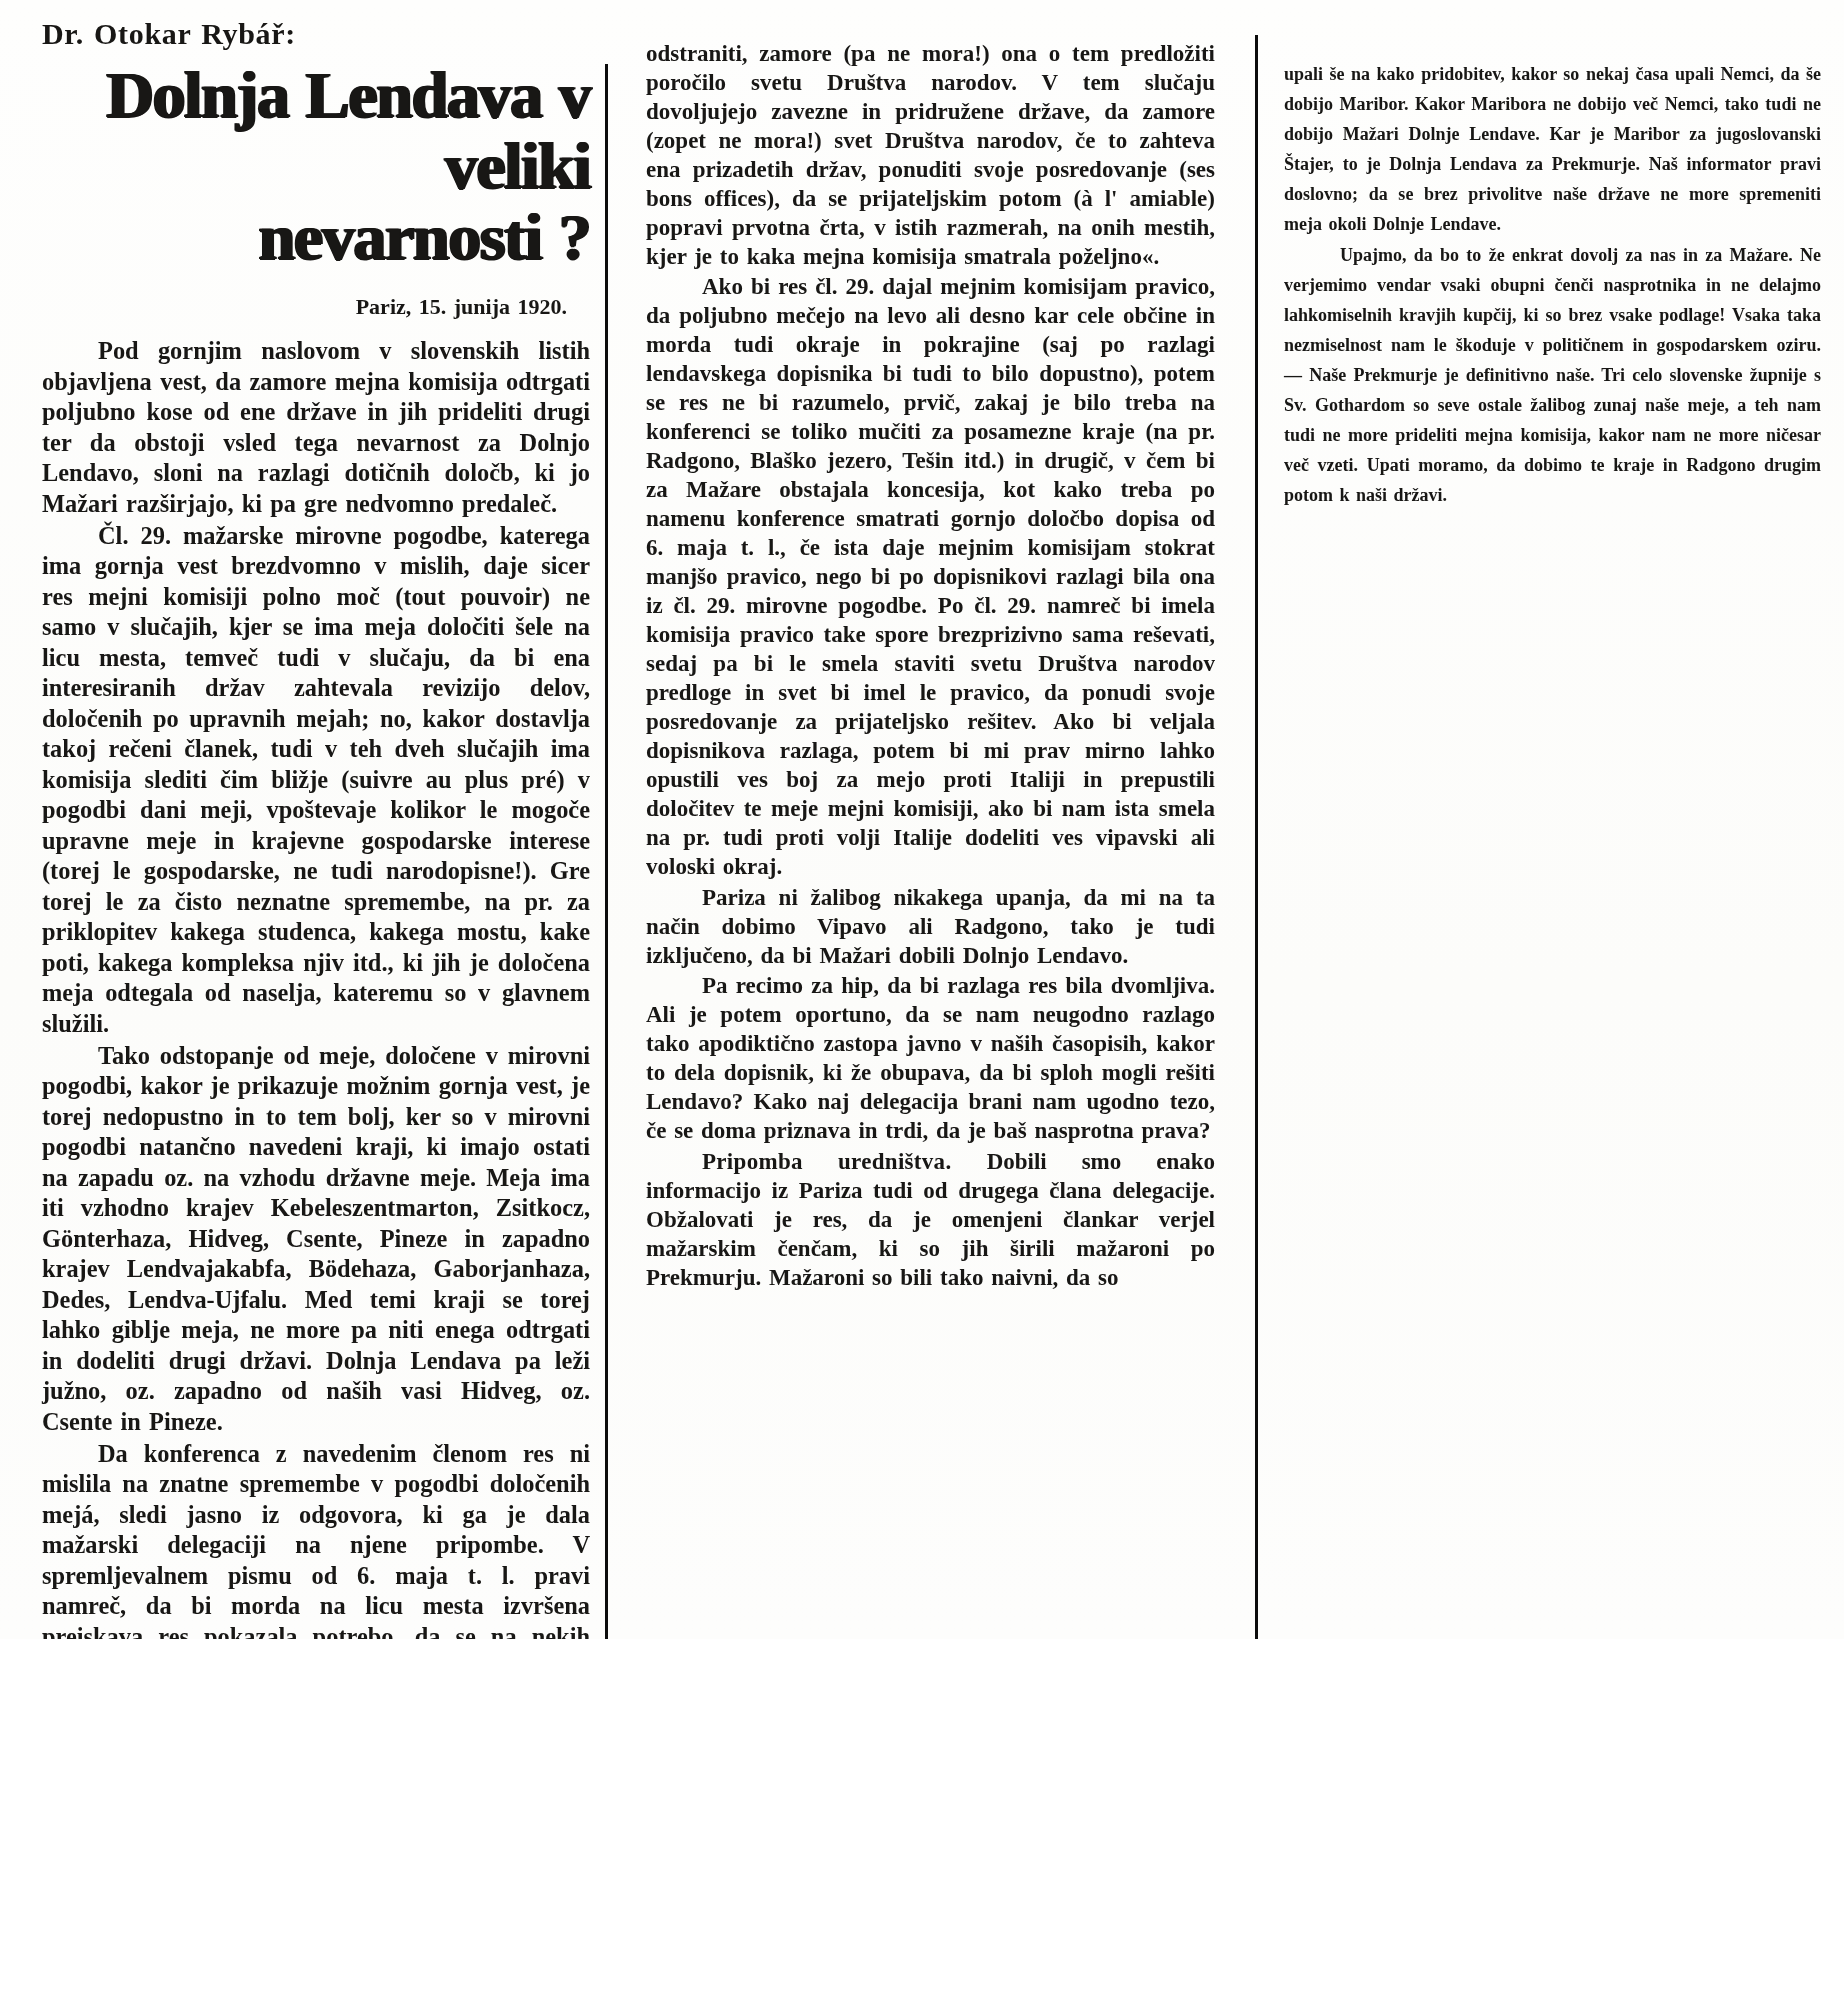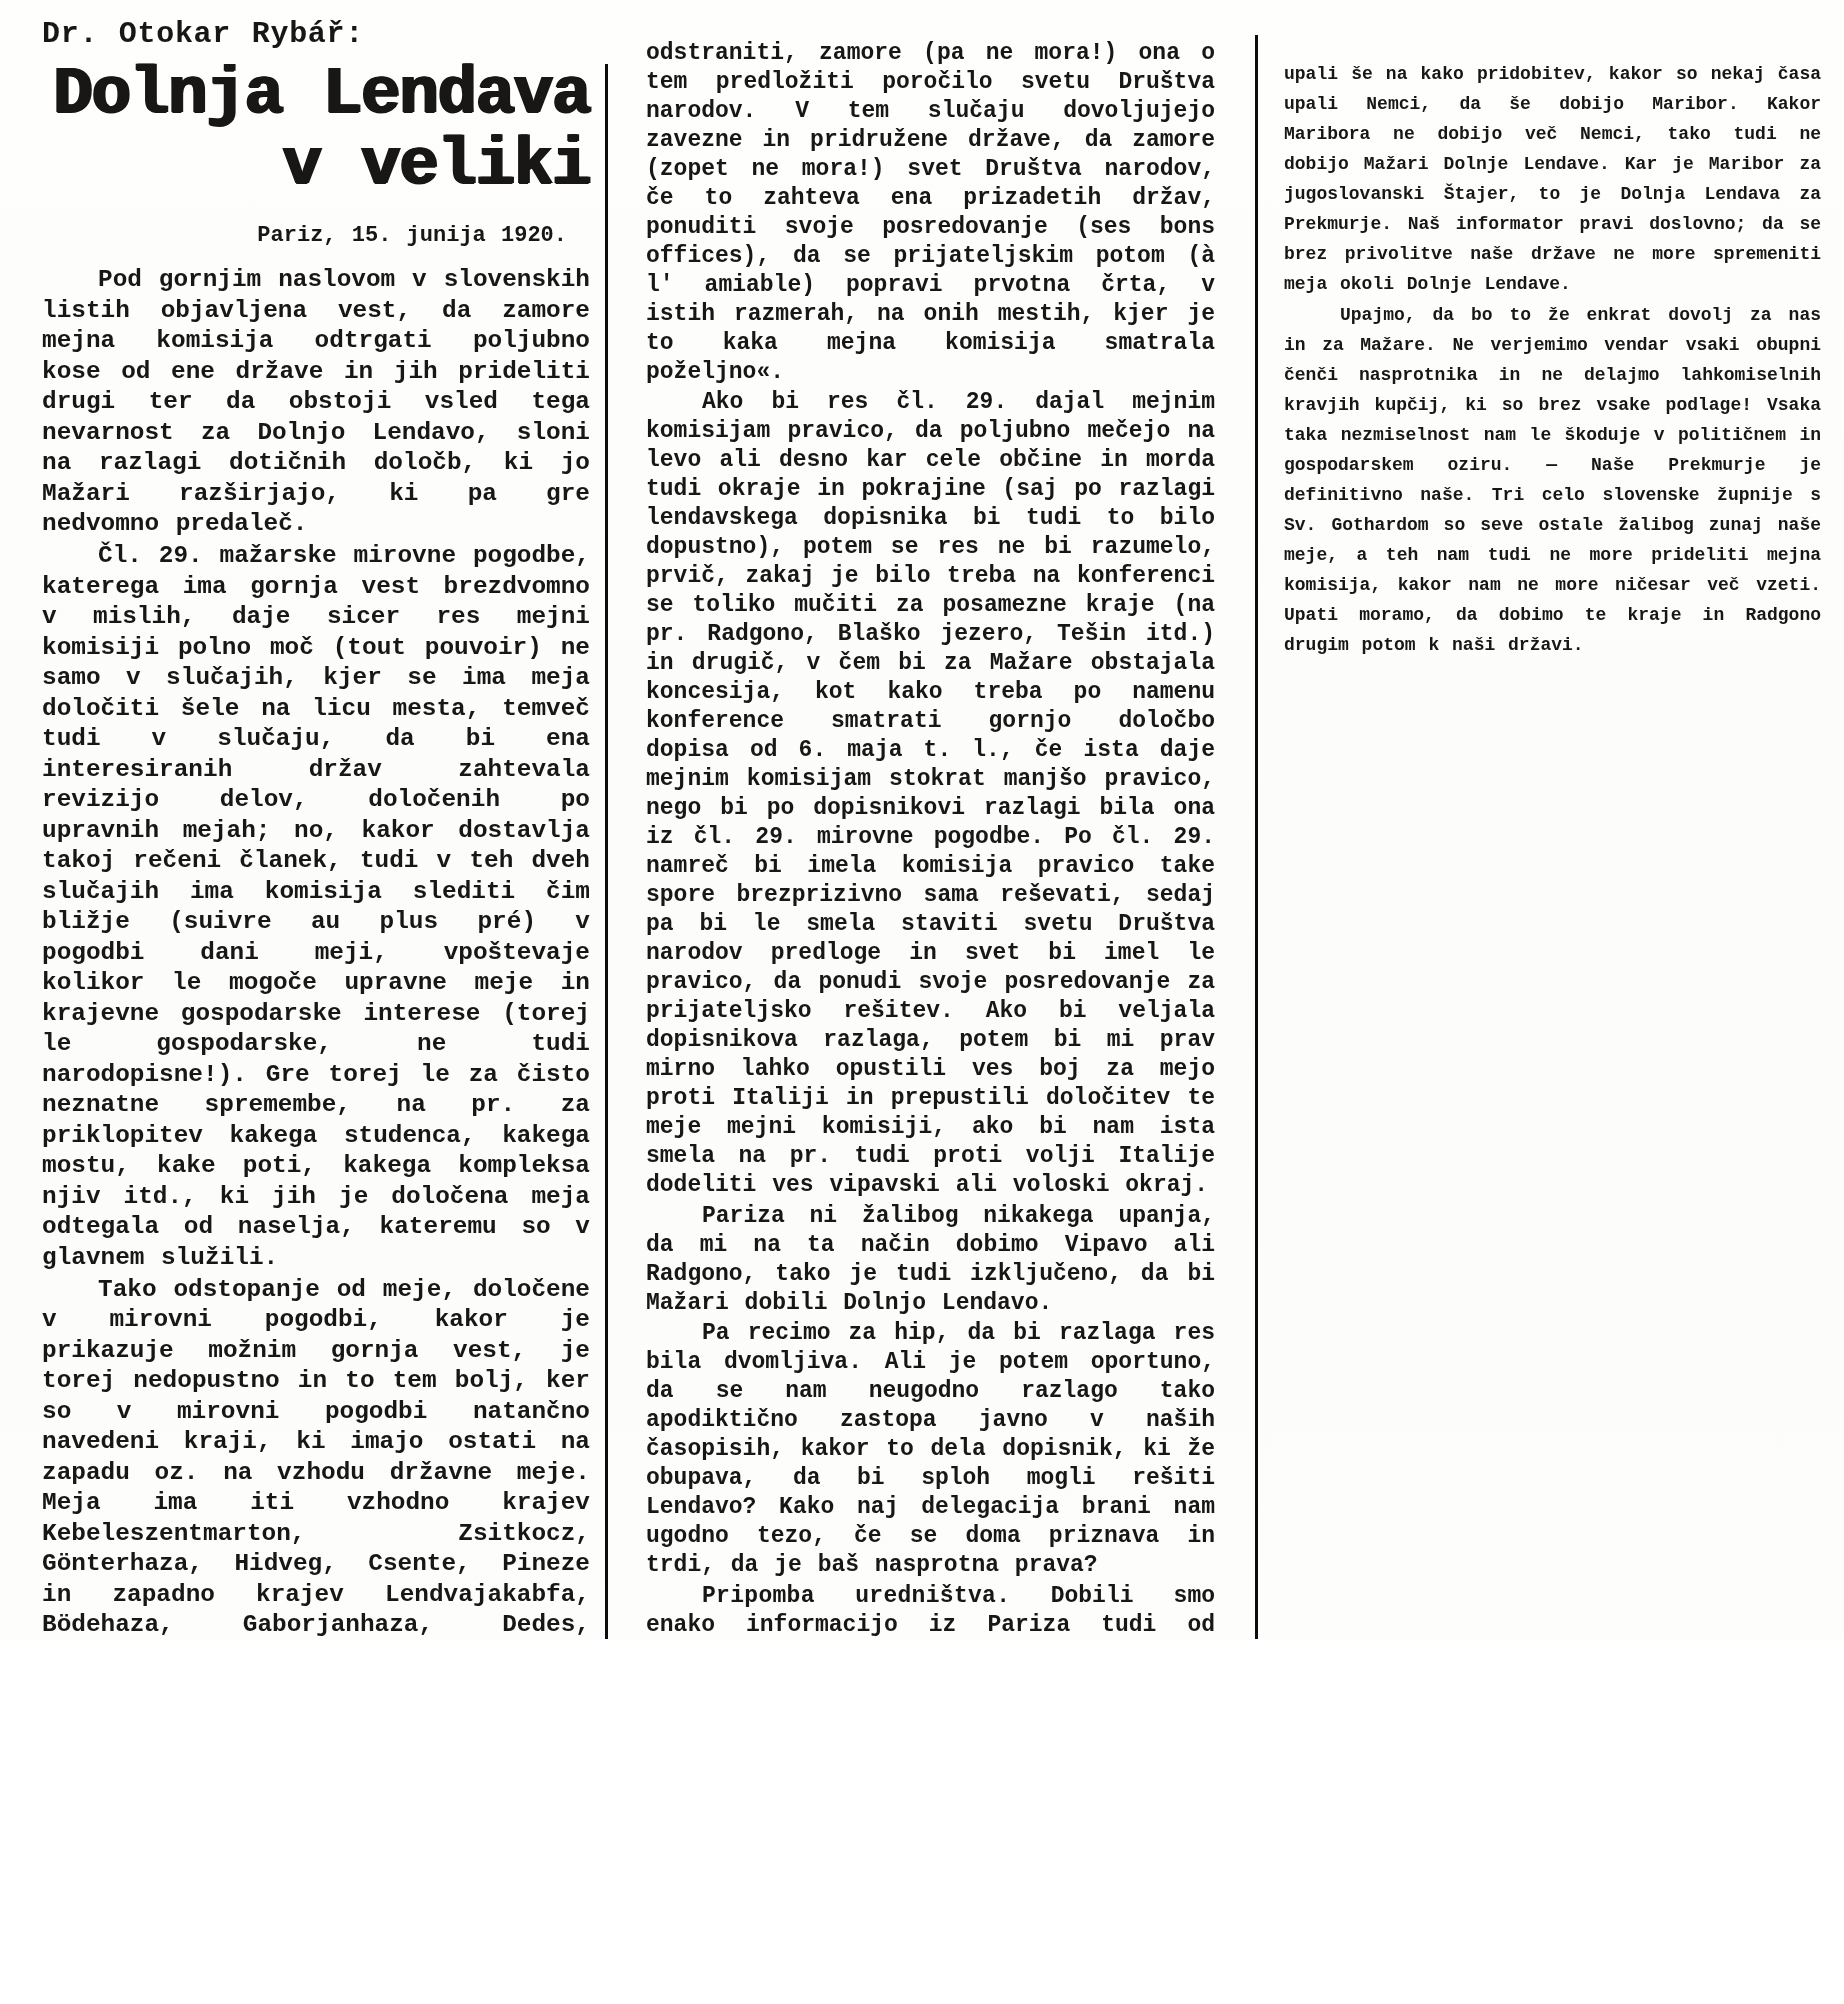--- a/index.html
+++ b/index.html
@@ -5,21 +5,21 @@
   html, body {
     margin: 0;
     padding: 0;
     background: #ffffff;
   }
   #page {
     position: relative;
     width: 1844px;
     height: 1639px;
     background: linear-gradient(180deg, #fefefd 0%, #fcfcfa 60%, #fdfdfc 100%);
-    font-family: Liberation Mono, monospace;
+    font-family: Liberation Serif, serif;
     color: #181715;
     overflow: hidden;
   }
   .col {
     position: absolute;
     text-align: justify;
     font-weight: 700;
     word-spacing: 2px;
   }
   .col p.par { margin: 0 0 1.4px 0; }
@@ -69,21 +69,21 @@
 </head>
 <body>
 
 <div id="page">
 
   <div id="rule1" class="vrule"></div>
   <div id="rule2" class="vrule"></div>
 
   <div id="col1" class="col">
     <p class="byline">Dr. Otokar Rybář:</p>
-    <h1 class="headline"><span>Dolnja Lendava v veliki</span><br></h1>
+    <h1 class="headline"><span>Dolnja Lendava v veliki</span><br><span>nevarnosti ?</span></h1>
     <p class="dateline">Pariz, 15. junija 1920.</p>
   <p class="par indent">Pod gornjim naslovom v slovenskih listih objavljena vest, da zamore mejna komisija odtrgati poljubno kose od ene države in jih prideliti drugi ter da obstoji vsled tega nevarnost za Dolnjo Lendavo, sloni na razlagi dotičnih določb, ki jo Mažari razširjajo, ki pa gre nedvomno predaleč.</p>
       <p class="par indent">Čl. 29. mažarske mirovne pogodbe, katerega ima gornja vest brezdvomno v mislih, daje sicer res mejni komisiji polno moč (tout pouvoir) ne samo v slučajih, kjer se ima meja določiti šele na licu mesta, temveč tudi v slučaju, da bi ena interesiranih držav zahtevala revizijo delov, določenih po upravnih mejah; no, kakor dostavlja takoj rečeni članek, tudi v teh dveh slučajih ima komisija slediti čim bližje (suivre au plus pré) v pogodbi dani meji, vpoštevaje kolikor le mogoče upravne meje in krajevne gospodarske interese (torej le gospodarske, ne tudi narodopisne!). Gre torej le za čisto neznatne spremembe, na pr. za priklopitev kakega studenca, kakega mostu, kake poti, kakega kompleksa njiv itd., ki jih je določena meja odtegala od naselja, kateremu so v glavnem služili.</p>
       <p class="par indent">Tako odstopanje od meje, določene v mirovni pogodbi, kakor je prikazuje možnim gornja vest, je torej nedopustno in to tem bolj, ker so v mirovni pogodbi natančno navedeni kraji, ki imajo ostati na zapadu oz. na vzhodu državne meje. Meja ima iti vzhodno krajev Kebeleszentmarton, Zsitkocz, Gönterhaza, Hidveg, Csente, Pineze in zapadno krajev Lendvajakabfa, Bödehaza, Gaborjanhaza, Dedes, Lendva-Ujfalu. Med temi kraji se torej lahko giblje meja, ne more pa niti enega odtrgati in dodeliti drugi državi. Dolnja Lendava pa leži južno, oz. zapadno od naših vasi Hidveg, oz. Csente in Pineze.</p>
       <p class="par indent">Da konferenca z navedenim členom res ni mislila na znatne spremembe v pogodbi določenih mejá, sledi jasno iz odgovora, ki ga je dala mažarski delegaciji na njene pripombe. V spremljevalnem pismu od 6. maja t. l. pravi namreč, da bi morda na licu mesta izvršena preiskava res pokazala potrebo, da se na nekih krajih meja iz narodopisnih ali gospodarskih ozirov premakne. Taka preiskava pa bi neizmerno zavlekla zaželjeni sklep miru; in dostavlja potem doslovno: »No, čim začnejo mejne komisije svoje delo in če bodo smatrale, da mirovne določbe ustvarjajo na kakem kraju, kakor se je zgoraj reklo, krivico, ki jo je treba v splošnem interesu</p>
     </div>
 
   <div id="col2" class="col">
       <p class="par">odstraniti, zamore (pa ne mora!) ona o tem predložiti poročilo svetu Društva narodov. V tem slučaju dovoljujejo zavezne in pridružene države, da zamore (zopet ne mora!) svet Društva narodov, če to zahteva ena prizadetih držav, ponuditi svoje posredovanje (ses bons offices), da se prijateljskim potom (à l' amiable) popravi prvotna črta, v istih razmerah, na onih mestih, kjer je to kaka mejna komisija smatrala poželjno«.</p>
       <p class="par indent">Ako bi res čl. 29. dajal mejnim komisijam pravico, da poljubno mečejo na levo ali desno kar cele občine in morda tudi okraje in pokrajine (saj po razlagi lendavskega dopisnika bi tudi to bilo dopustno), potem se res ne bi razumelo, prvič, zakaj je bilo treba na konferenci se toliko mučiti za posamezne kraje (na pr. Radgono, Blaško jezero, Tešin itd.) in drugič, v čem bi za Mažare obstajala koncesija, kot kako treba po namenu konference smatrati gornjo določbo dopisa od 6. maja t. l., če ista daje mejnim komisijam stokrat manjšo pravico, nego bi po dopisnikovi razlagi bila ona iz čl. 29. mirovne pogodbe. Po čl. 29. namreč bi imela komisija pravico take spore brezprizivno sama reševati, sedaj pa bi le smela staviti svetu Društva narodov predloge in svet bi imel le pravico, da ponudi svoje posredovanje za prijateljsko rešitev. Ako bi veljala dopisnikova razlaga, potem bi mi prav mirno lahko opustili ves boj za mejo proti Italiji in prepustili določitev te meje mejni komisiji, ako bi nam ista smela na pr. tudi proti volji Italije dodeliti ves vipavski ali voloski okraj.</p>

